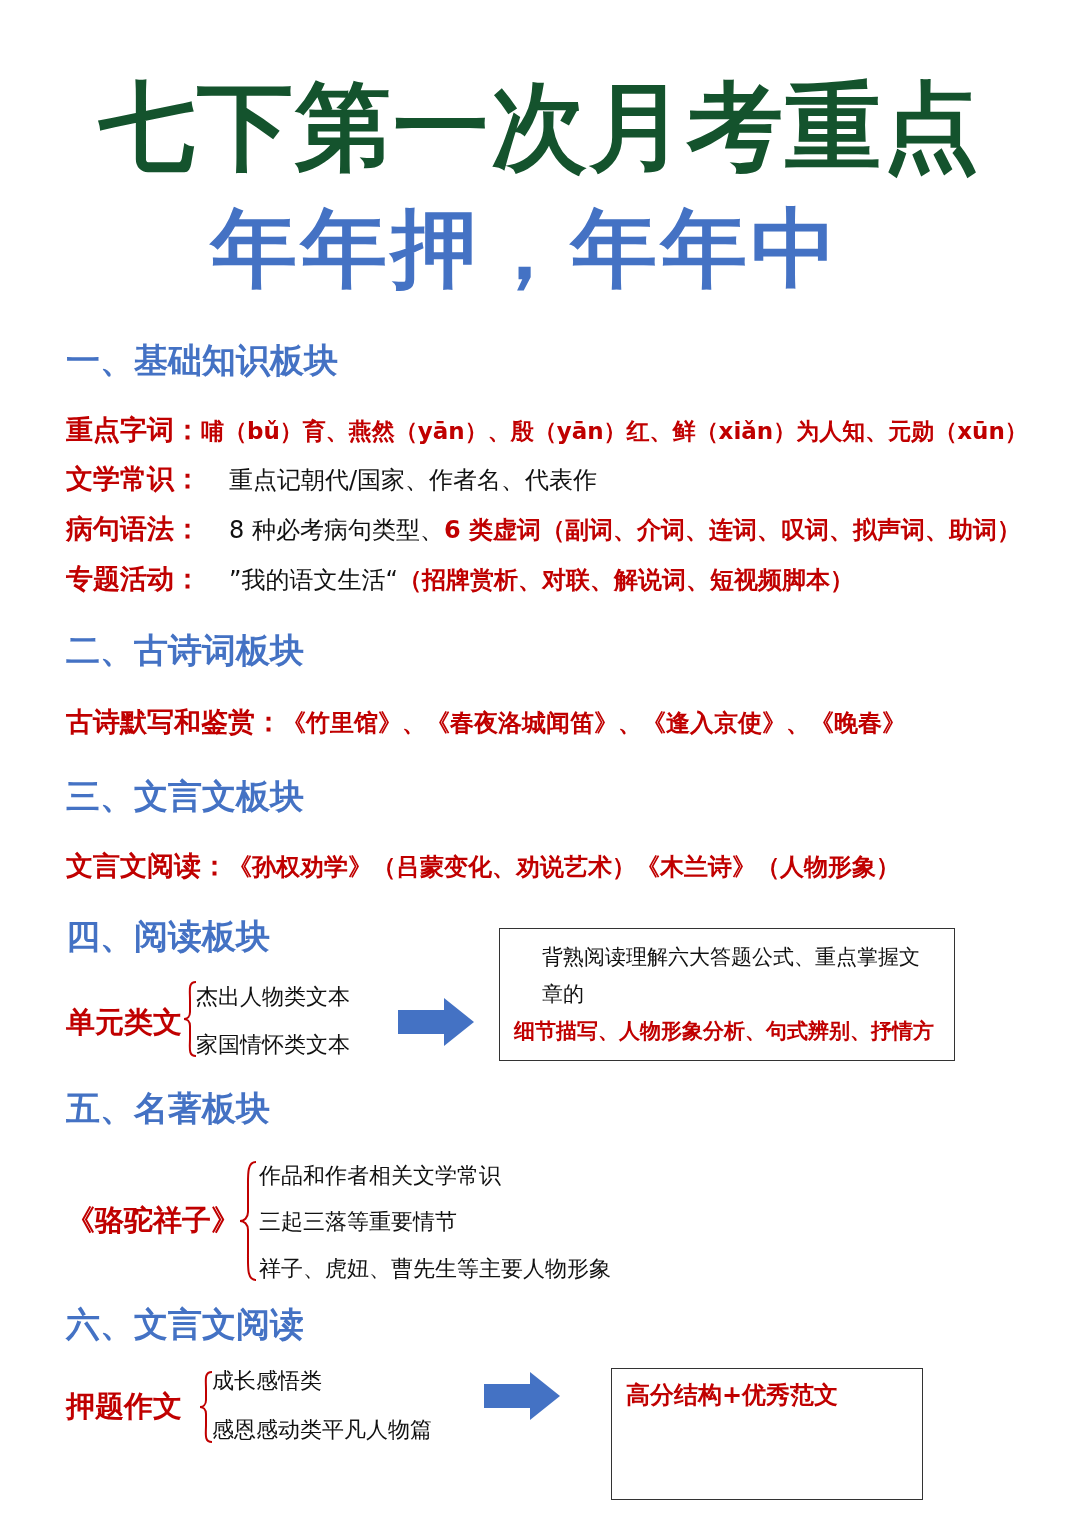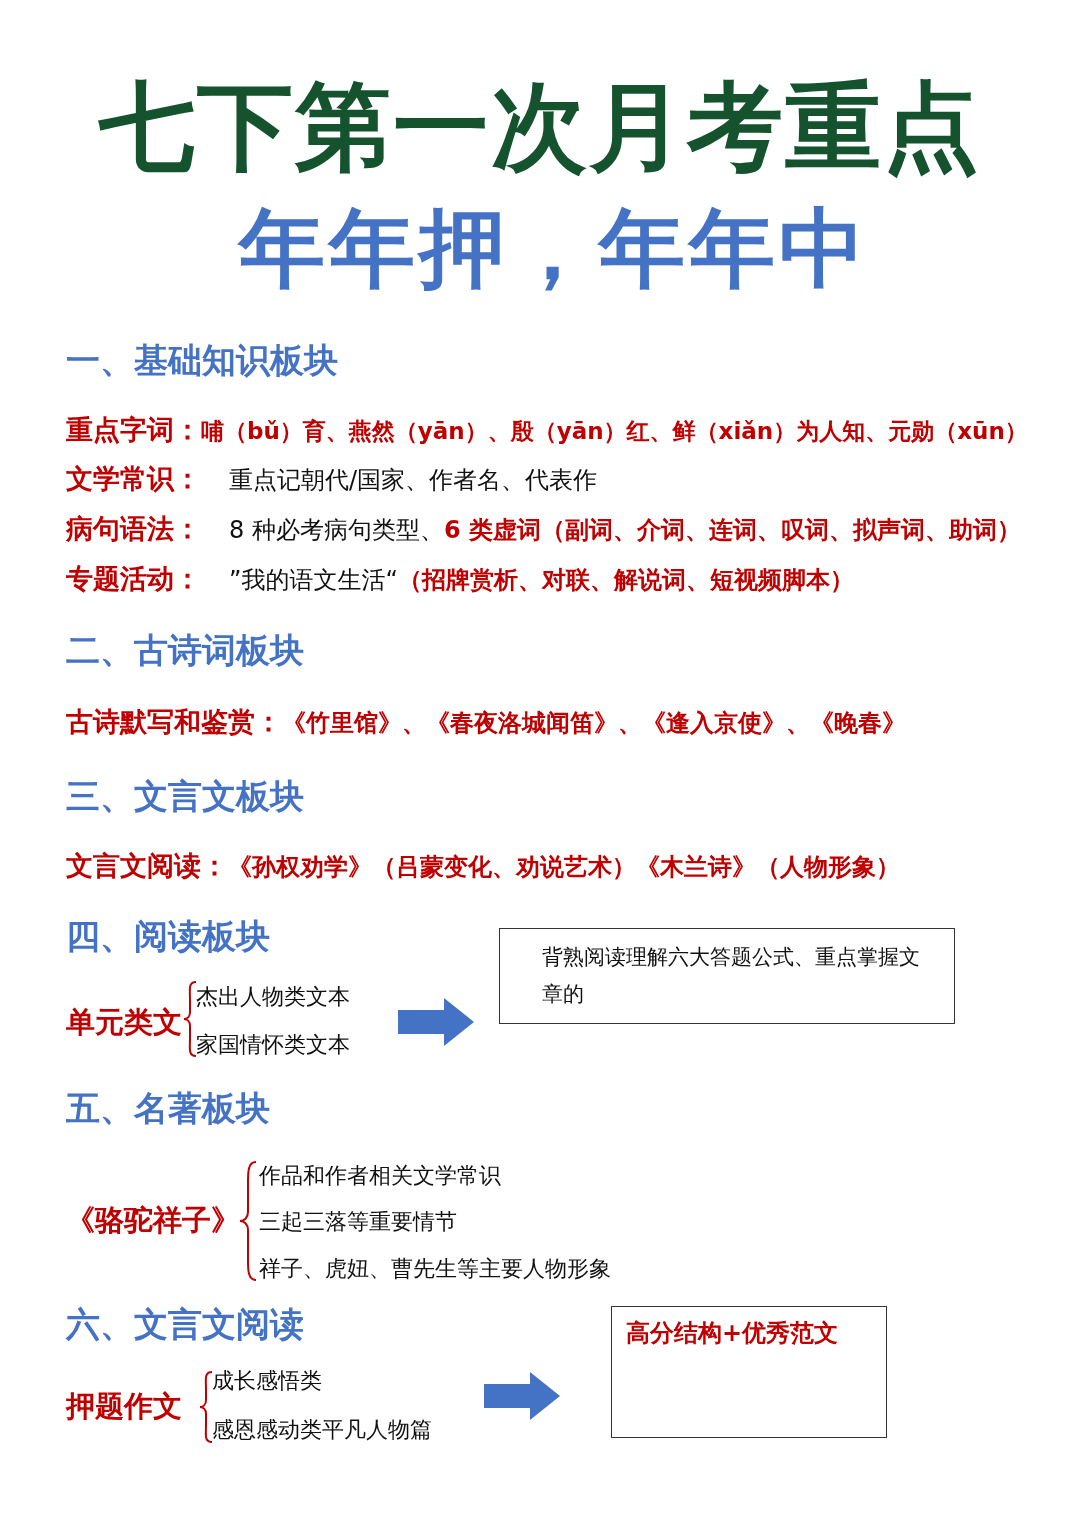--- a/index.html
+++ b/index.html
@@ -7,21 +7,21 @@
     width: 1080px; height: 1528px; background: #ffffff; position: relative; overflow: hidden;
     font-family: "DejaVu Sans", "Liberation Sans", sans-serif;
   }
   .abs { position: absolute; white-space: nowrap; }
   .title-main {
     left: 0; width: 1080px; top: 72px; text-align: center;
     font-size: 96px; font-weight: bold; color: #14532d; letter-spacing: 2px; line-height: 110px;
   }
   .title-sub {
     left: 0; width: 1052px; top: 198px; text-align: center;
-    font-size: 86px; font-weight: bold; color: #4472c4; letter-spacing: 4px; line-height: 100px; margin-left: 28px;
+    font-size: 86px; font-weight: bold; color: #4472c4; letter-spacing: 4px; line-height: 100px;
   }
   .sec-head { left: 66px; font-size: 34px; font-weight: bold; color: #4472c4; line-height: 44px; }
   .row { left: 66px; font-size: 24px; line-height: 36px; }
   .lbl { font-weight: bold; color: #c00000; font-size: 27px; }
   .red { color: #c00000; font-weight: bold; }
   .blk { color: #111111; margin-left: 28px; }
   .brace-lbl { font-weight: bold; color: #c00000; font-size: 29px; line-height: 40px; }
   .branch { font-size: 22px; color: #111; line-height: 30px; }
   .box {
     border: 1.5px solid #333; background: #fff; box-sizing: border-box;
@@ -64,22 +64,23 @@
 <div class="abs sec-head" style="top:914px">四、阅读板块</div>
 <div class="abs brace-lbl" style="left:66px; top:1002px">单元类文</div>
 <svg class="abs" style="left:182px; top:980px" width="16" height="78">
   <path d="M14 2 C6 2 8 10 8 20 L8 32 C8 37 5 39 2 39 C5 39 8 41 8 46 L8 58 C8 68 6 76 14 76" fill="none" stroke="#c00000" stroke-width="2"></path>
 </svg>
 <div class="abs branch" style="left:196px; top:982px">杰出人物类文本</div>
 <div class="abs branch" style="left:196px; top:1030px">家国情怀类文本</div>
 <svg class="abs arrow" style="left:398px; top:998px" viewBox="0 0 76 48">
   <polygon points="0,12 46,12 46,0 76,24 46,48 46,36 0,36" fill="#4472c4"></polygon>
 </svg>
-<div class="abs box" style="left:499px; top:928px; width:456px; height:96px">
+<div class="abs box" style="left:499px; top:928px; width:456px; height:133px">
   <div class="line blk">背熟阅读理解六大答题公式、重点掌握文章的</div>
+  <div class="line red">细节描写、人物形象分析、句式辨别、抒情方</div>
 </div>
 
 <div class="abs sec-head" style="top:1086px">五、名著板块</div>
 <div class="abs brace-lbl" style="left:66px; top:1200px">《骆驼祥子》</div>
 <svg class="abs" style="left:238px; top:1160px" width="20" height="122">
   <path d="M18 2 C9 2 10 14 10 30 L10 52 C10 58 6 61 2 61 C6 61 10 64 10 70 L10 92 C10 108 9 120 18 120" fill="none" stroke="#c00000" stroke-width="2"></path>
 </svg>
 <div class="abs branch" style="left:259px; top:1161px">作品和作者相关文学常识</div>
 <div class="abs branch" style="left:259px; top:1207px">三起三落等重要情节</div>
 <div class="abs branch" style="left:259px; top:1254px">祥子、虎妞、曹先生等主要人物形象</div>
@@ -87,15 +88,15 @@
 <div class="abs sec-head" style="top:1302px">六、文言文阅读</div>
 <div class="abs brace-lbl" style="left:66px; top:1386px">押题作文</div>
 <svg class="abs" style="left:198px; top:1370px" width="16" height="74">
   <path d="M14 2 C6 2 8 10 8 19 L8 30 C8 35 5 37 2 37 C5 37 8 39 8 44 L8 55 C8 64 6 72 14 72" fill="none" stroke="#c00000" stroke-width="2"></path>
 </svg>
 <div class="abs branch" style="left:212px; top:1366px">成长感悟类</div>
 <div class="abs branch" style="left:212px; top:1415px">感恩感动类平凡人物篇</div>
 <svg class="abs arrow" style="left:484px; top:1372px" viewBox="0 0 76 48">
   <polygon points="0,12 46,12 46,0 76,24 46,48 46,36 0,36" fill="#4472c4"></polygon>
 </svg>
-<div class="abs box" style="left:611px; top:1306px; width:276px; height:132px; padding-top:8px">
+<div class="abs box" style="left:611px; top:1368px; width:312px; height:132px; padding-top:8px">
   <div class="line red" style="font-size:24px">高分结构+优秀范文</div>
 </div>
 
 </body></html>

